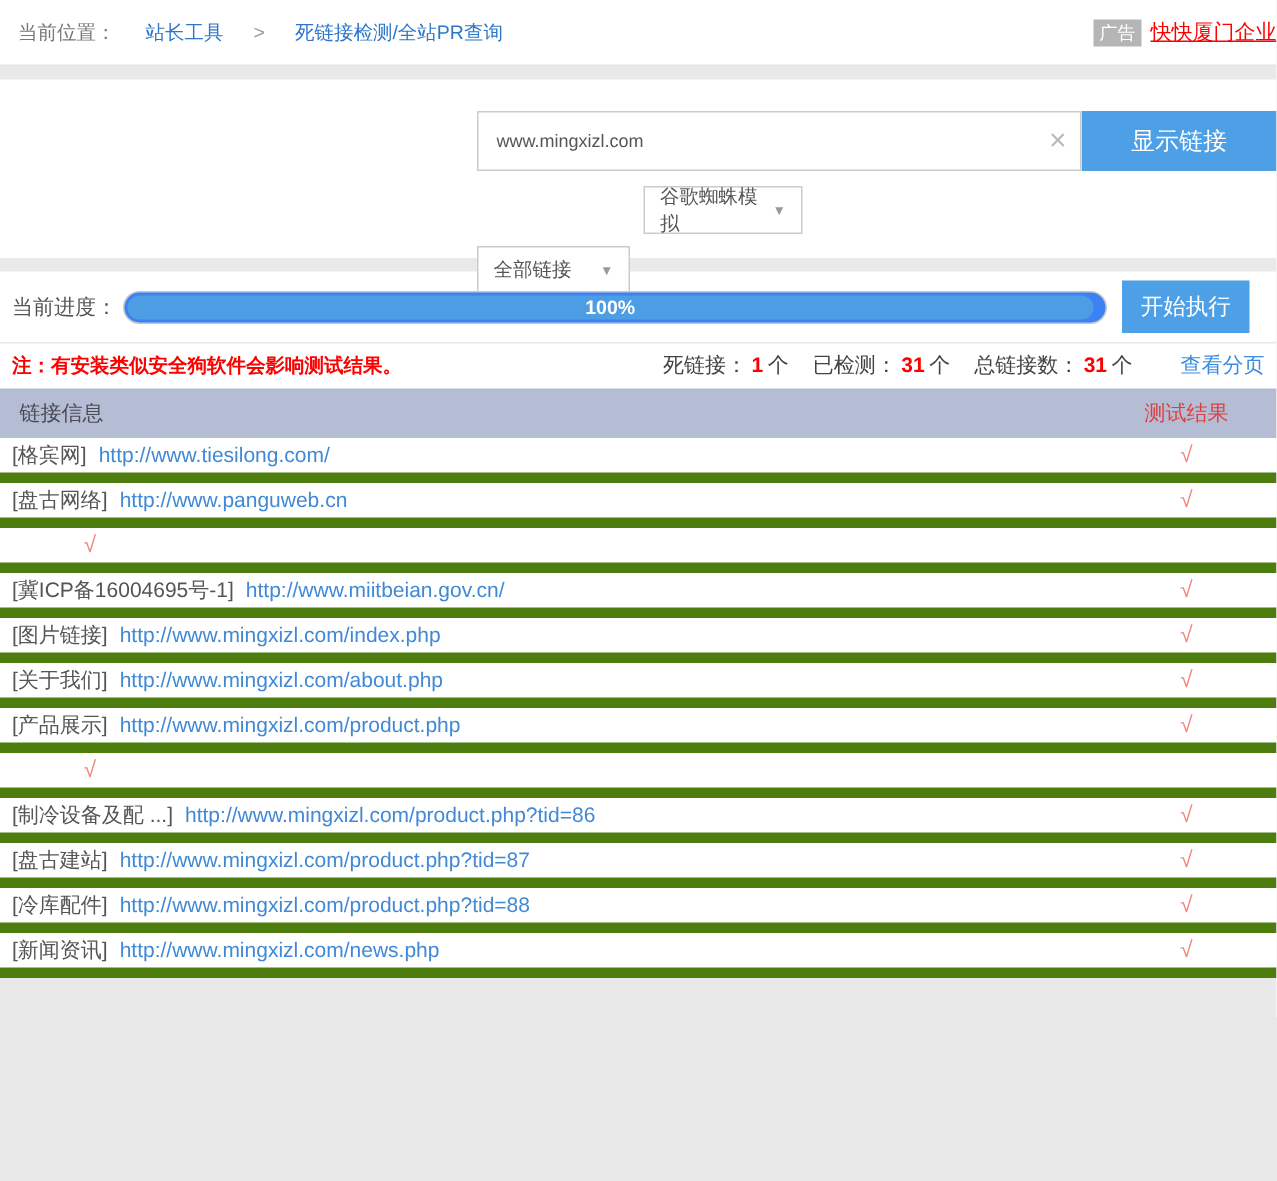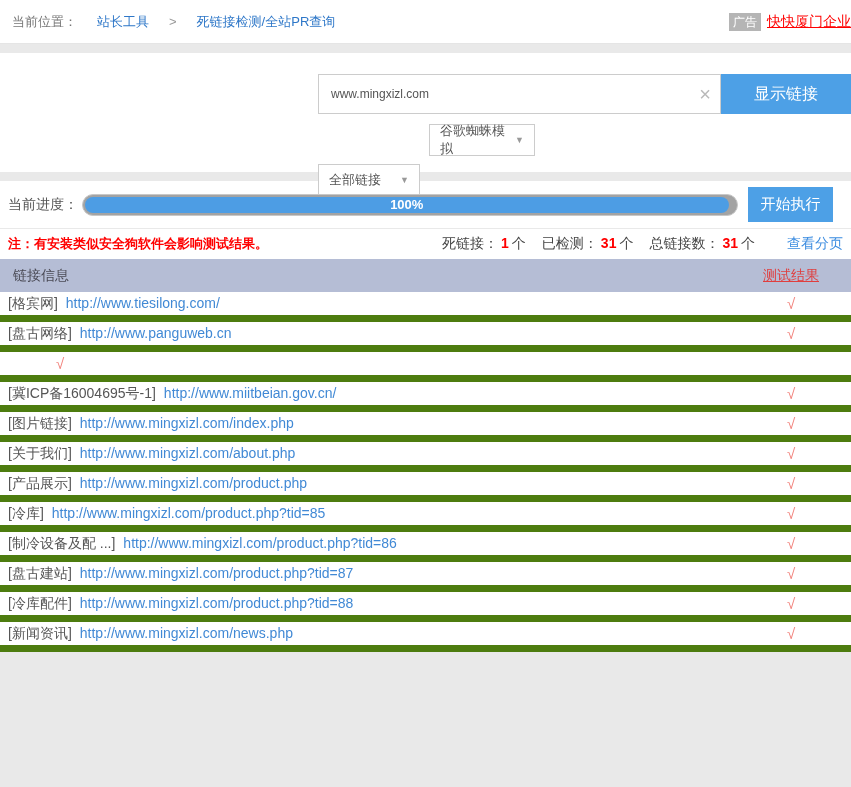--- a/index.html
+++ b/index.html
@@ -68,21 +68,21 @@
   .main-card { background: #fff; }
   .progress-row {
     display: flex; align-items: center;
     padding: 7px 0 7px 8px; height: 48px;
     border-bottom: 1px solid #e9e9e9;
   }
   .progress-label { font-size: 14px; color: #555; flex: none; }
   .progress-track {
     width: 656px; height: 22px; margin-left: 4px;
     border: 1px solid #c8c8c8; border-radius: 12px;
-    background: #a3a3a3; padding: 2px; flex: none;
+    background: #3b82f6; padding: 2px; flex: none;
   }
   .progress-fill {
     height: 16px; width: 99%;
     background: #4d9de4; border-radius: 9px;
     display: flex; align-items: center; justify-content: center;
     color: #fff; font-size: 13px; font-weight: bold;
   }
   .start-btn {
     margin-left: 10px; width: 85px; height: 35px;
     background: #4da0e6; color: #fff; border: 0;
@@ -98,21 +98,21 @@
   .stats { display: flex; align-items: center; font-size: 14px; color: #444; }
   .stat-group { margin-left: 16px; white-space: nowrap; }
   .stat-num { color: #ff0000; font-weight: bold; padding: 0 3px; }
   .view-pages { color: #3b8ce0; text-decoration: none; margin-left: 32px; font-size: 14px; }
 
   .table-header {
     height: 33px; background: #b5bdd5;
     display: flex; align-items: center;
   }
   .th-left { flex: 1; padding-left: 13px; font-size: 14px; color: #4a4a55; }
-  .th-right { width: 120px; text-align: center; font-size: 14px; color: #e03e3e; flex: none; text-decoration: underline; }
+  .th-right { width: 120px; text-align: center; font-size: 14px; color: #e03e3e; flex: none; }
 
   .link-row {
     height: 30px; display: flex; align-items: center;
     border-bottom: 7px solid #4d7c0f; background: #fff;
   }
   .row-left { flex: 1; padding-left: 8px; font-size: 14px; white-space: nowrap; overflow: hidden; }
   .row-label { color: #555; }
   .row-url { color: #4189d5; text-decoration: none; margin-left: 8px; }
   .row-result { width: 120px; text-align: center; color: #f2847e; font-size: 15px; flex: none; }
 </style>
@@ -204,21 +204,20 @@
   </div>
   <div class="link-row">
     <span class="row-left"><span class="row-label">[关于我们]</span><a href="#" class="row-url">http://www.mingxizl.com/about.php</a></span>
     <span class="row-result">√</span>
   </div>
   <div class="link-row">
     <span class="row-left"><span class="row-label">[产品展示]</span><a href="#" class="row-url">http://www.mingxizl.com/product.php</a></span>
     <span class="row-result">√</span>
   </div>
   <div class="link-row">
-    <span class="row-left"><span class="row-label">[冷库]</span><a href="#" class="row-url">http://www.mingxizl.com/product.php?tid=85</a></span>
     <span class="row-result">√</span>
   </div>
   <div class="link-row">
     <span class="row-left"><span class="row-label">[制冷设备及配 ...]</span><a href="#" class="row-url">http://www.mingxizl.com/product.php?tid=86</a></span>
     <span class="row-result">√</span>
   </div>
   <div class="link-row">
     <span class="row-left"><span class="row-label">[盘古建站]</span><a href="#" class="row-url">http://www.mingxizl.com/product.php?tid=87</a></span>
     <span class="row-result">√</span>
   </div>

